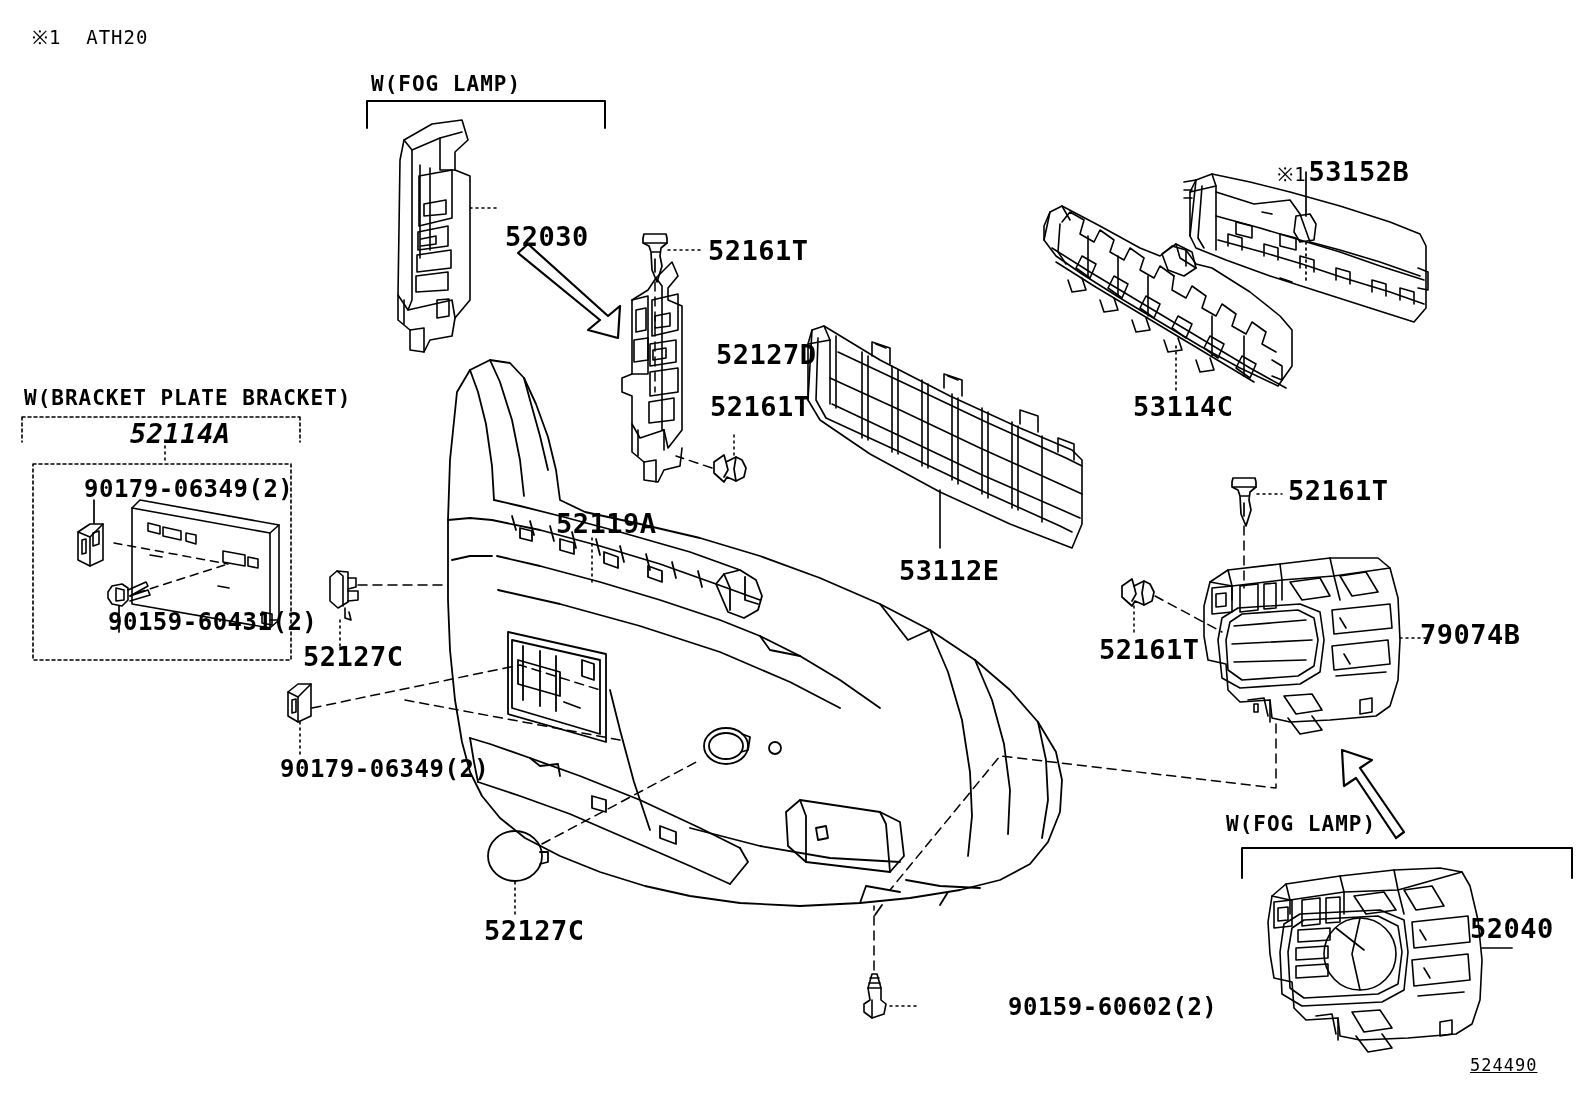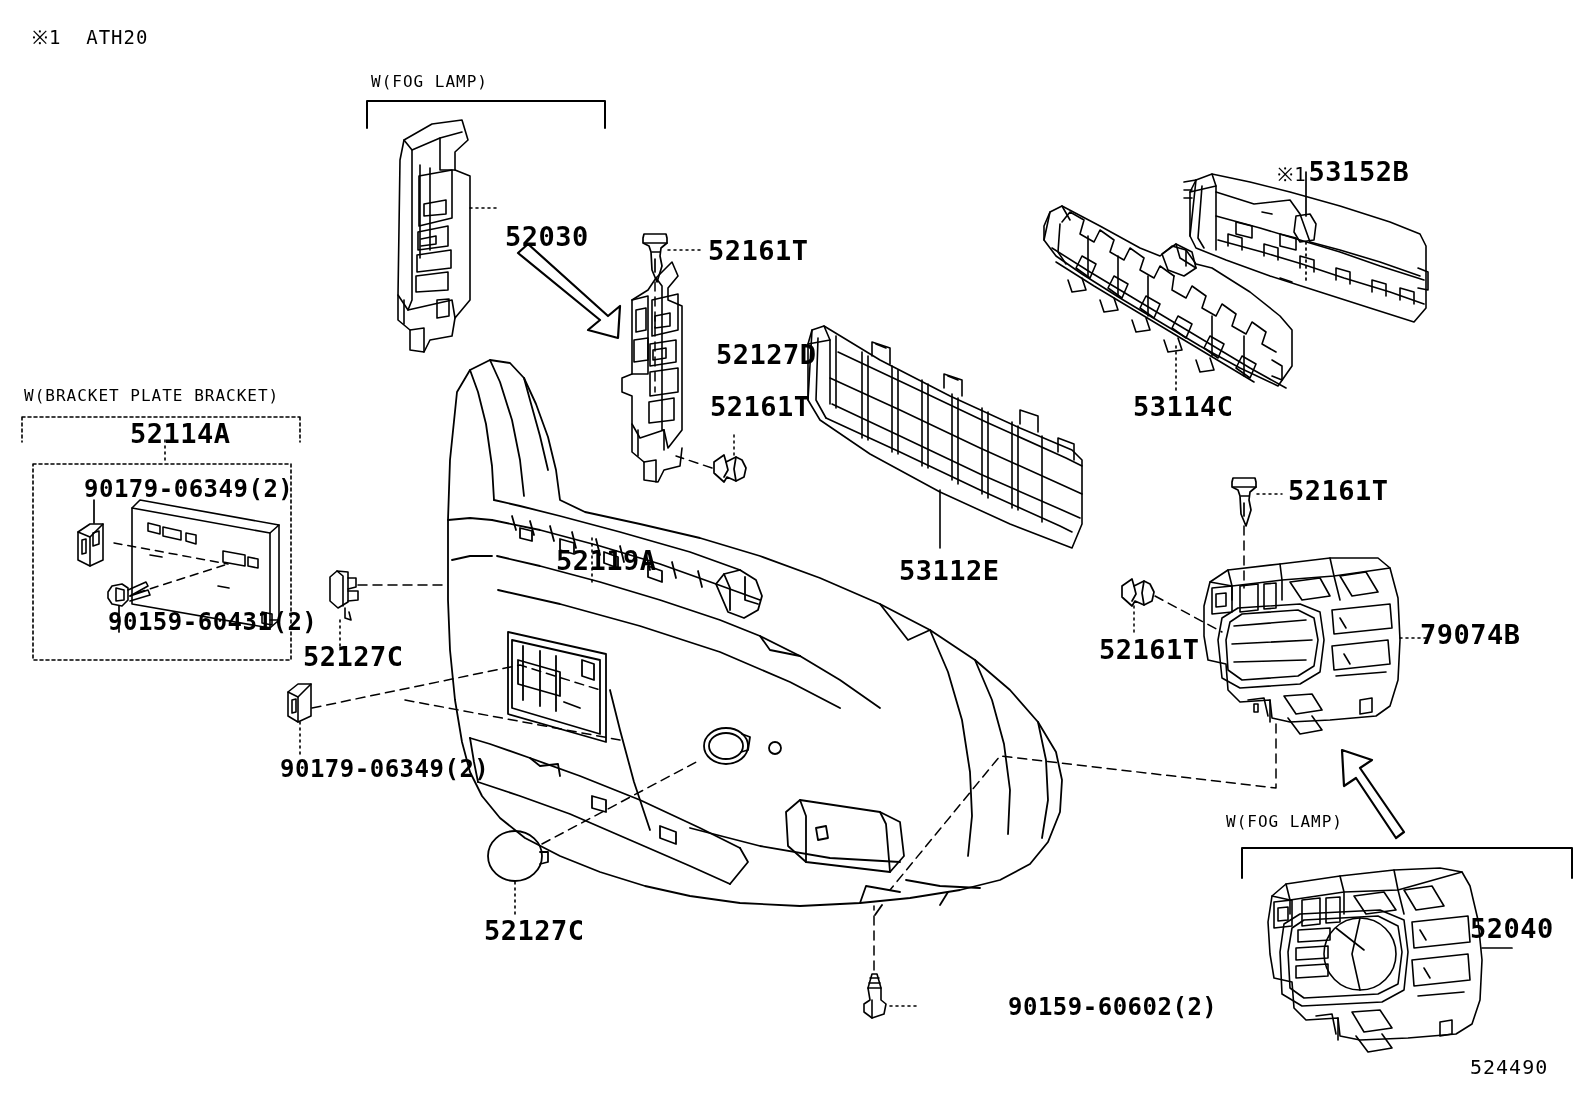--- a/index.html
+++ b/index.html
@@ -3,23 +3,23 @@
 <meta charset="utf-8">
 <style>
   html,body{margin:0;padding:0;background:#ffffff;}
   body{width:1592px;height:1099px;position:relative;overflow:hidden;
        font-family:"DejaVu Sans Mono","Liberation Mono",monospace;color:#000;}
   #stage{position:absolute;left:0;top:0;width:1336px;height:1099px;}
   svg{position:absolute;left:0;top:0;width:1592px;height:1099px;overflow:visible;}
   .lbl{position:absolute;white-space:pre;color:#000;line-height:1;}
   .pn{font-size:27px;font-weight:bold;letter-spacing:0.5px;}
   .pn-s{font-size:24px;font-weight:bold;letter-spacing:0.5px;margin-left:40px;}
-  .grp{font-size:16px;letter-spacing:1px;font-weight:normal;}
+  .grp{font-size:21px;letter-spacing:1px;font-weight:bold;}
   .note{font-size:19px;letter-spacing:1px;}
-  .fig{font-size:20px;letter-spacing:1px;}
+  .fig{font-size:17px;letter-spacing:1px;text-decoration:underline;}
 </style>
 </head>
 <body>
 
 <div id="stage">
 
 <svg viewBox="0 0 1592 1099" xmlns="http://www.w3.org/2000/svg">
   <g fill="none" stroke="#000" stroke-width="2" stroke-linejoin="round" stroke-linecap="round">
 
     <g stroke-width="2">
@@ -519,31 +519,31 @@
 <div class="lbl pn" style="left:505px; top:195px;margin-top:28px;">52030</div>
 
 <div class="lbl pn" style="left:708px; top:237px;">52161T</div>
 
 <div class="lbl pn" style="left:716px; top:341px;">52127D</div>
 
 <div class="lbl pn" style="left:710px; top:393px;">52161T</div>
 
 <div class="lbl grp" style="left:24px; top:388px;">W(BRACKET PLATE BRACKET)</div>
 
-<div class="lbl pn" style="left:130px; top:420px;">52114A</div>
+<div class="lbl pn" style="left:130px; top:420px;font-style:italic;">52114A</div>
 
 <div class="lbl pn-s" style="left:44px; top:477px;">90179-06349(2)</div>
 
 <div class="lbl pn-s" style="left:68px; top:610px;">90159-60431(2)</div>
 
 <div class="lbl pn" style="left:303px; top:643px;">52127C</div>
 
 <div class="lbl pn-s" style="left:240px; top:757px;">90179-06349(2)</div>
 
-<div class="lbl pn" style="left:556px; top:510px;margin-top:37px;">52119A</div>
+<div class="lbl pn" style="left:556px; top:510px;">52119A</div>
 
 <div class="lbl pn" style="left:899px; top:557px;">53112E</div>
 
 <div class="lbl pn" style="left:1133px; top:393px;">53114C</div>
 
 <div class="lbl" style="left:1258px; top:142px;">
   <span class="note">※1</span><span class="pn" style="margin-left:2px;">53152B</span>
 </div>
 
 <div class="lbl pn" style="left:1288px; top:477px;">52161T</div>

